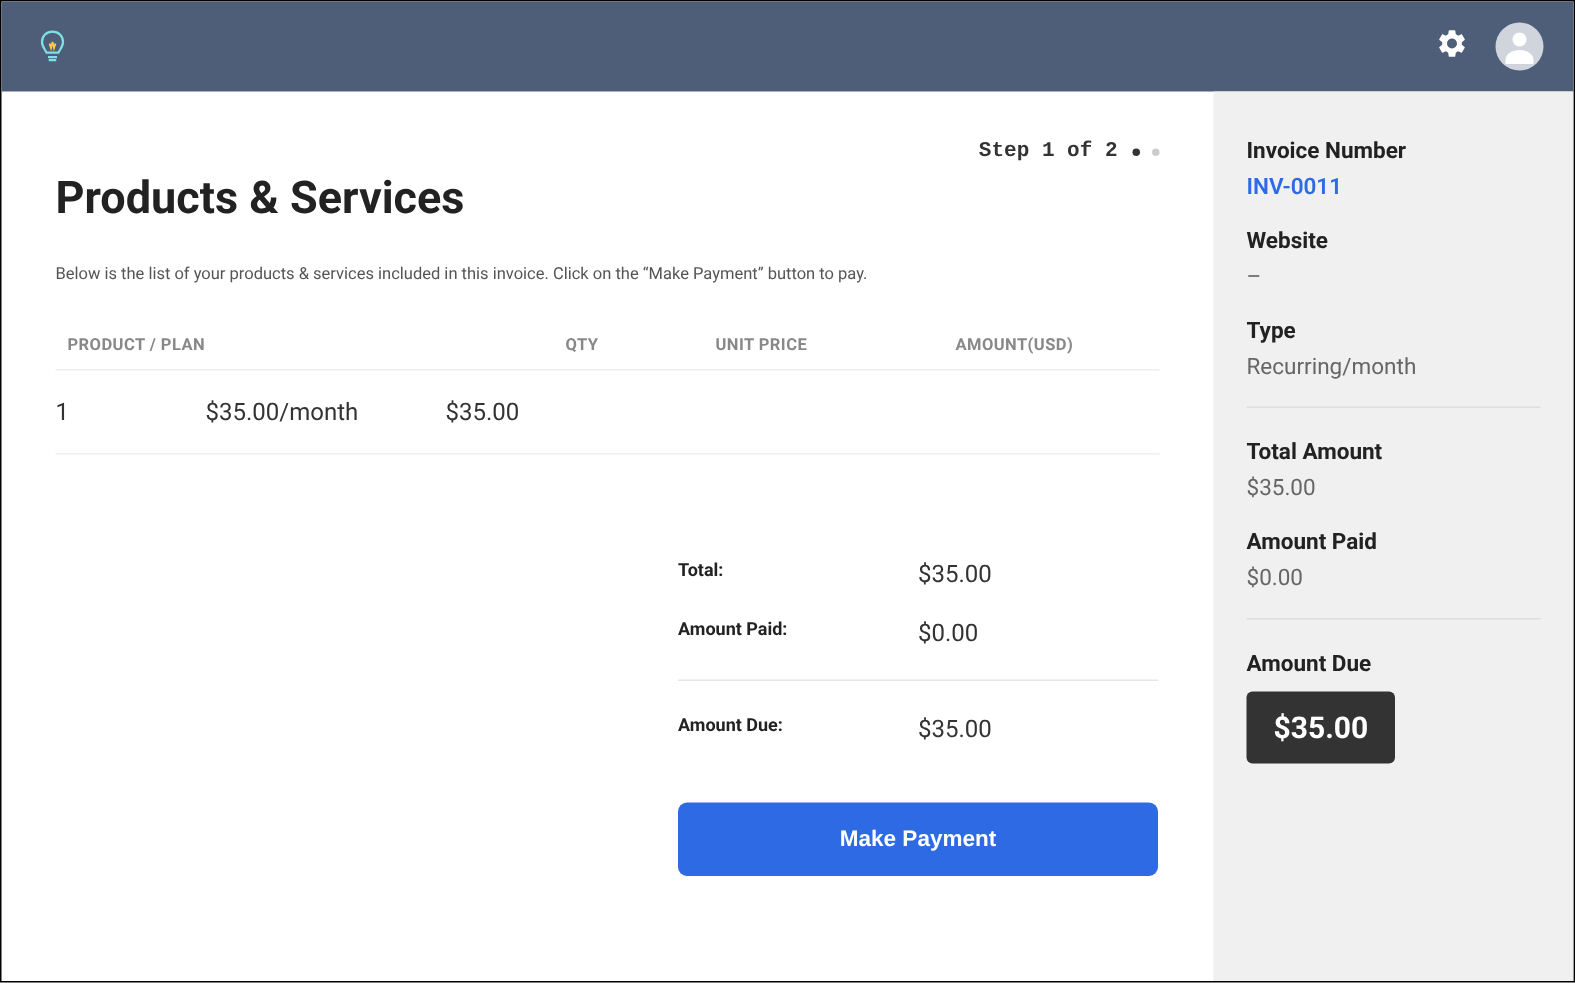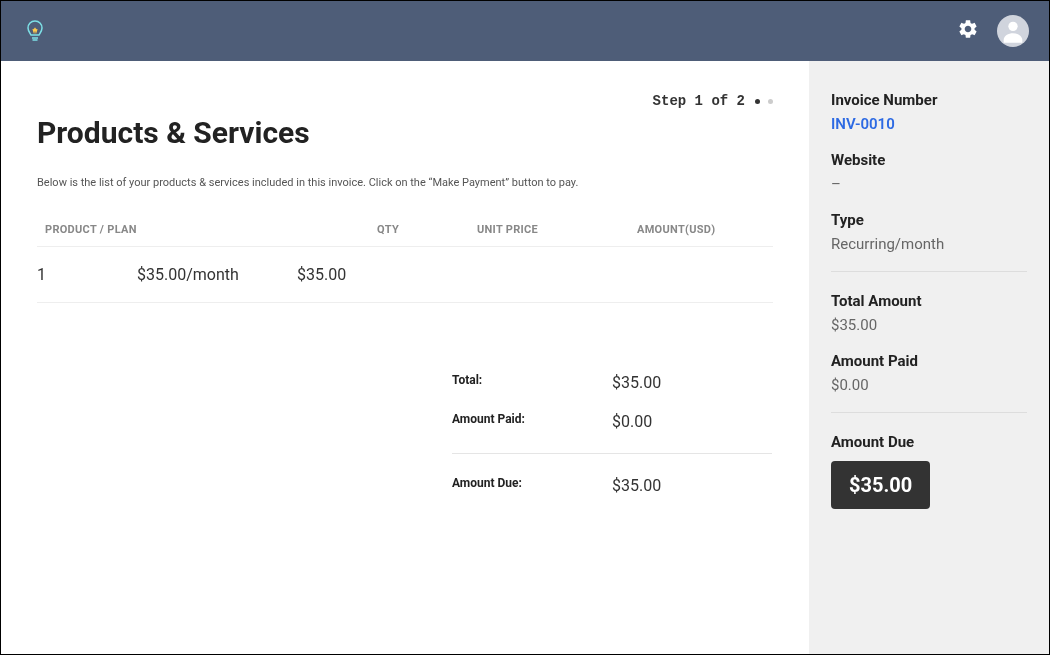--- a/index.html
+++ b/index.html
@@ -220,26 +220,27 @@
         <div class="total-label">Amount Paid:</div>
         <div class="total-value">$0.00</div>
       </div>
       <div class="divider"></div>
       <div class="total-line">
         <div class="total-label">Amount Due:</div>
         <div class="total-value">$35.00</div>
       </div>
     </div>
 
+    <button class="pay-button">Make Payment</button>
   </div>
 
   <div class="sidebar">
 
     <div class="sb-label">Invoice Number</div>
-    <div class="sb-link">INV-0010</div>
+    <div class="sb-link">INV-0011</div>
 
     <div class="sb-label">Website</div>
     <div class="sb-value">–</div>
 
     <div class="sb-label">Type</div>
     <div class="sb-value">Recurring/month</div>
 
     <div class="sb-divider"></div>
 
     <div class="sb-label">Total Amount</div>

